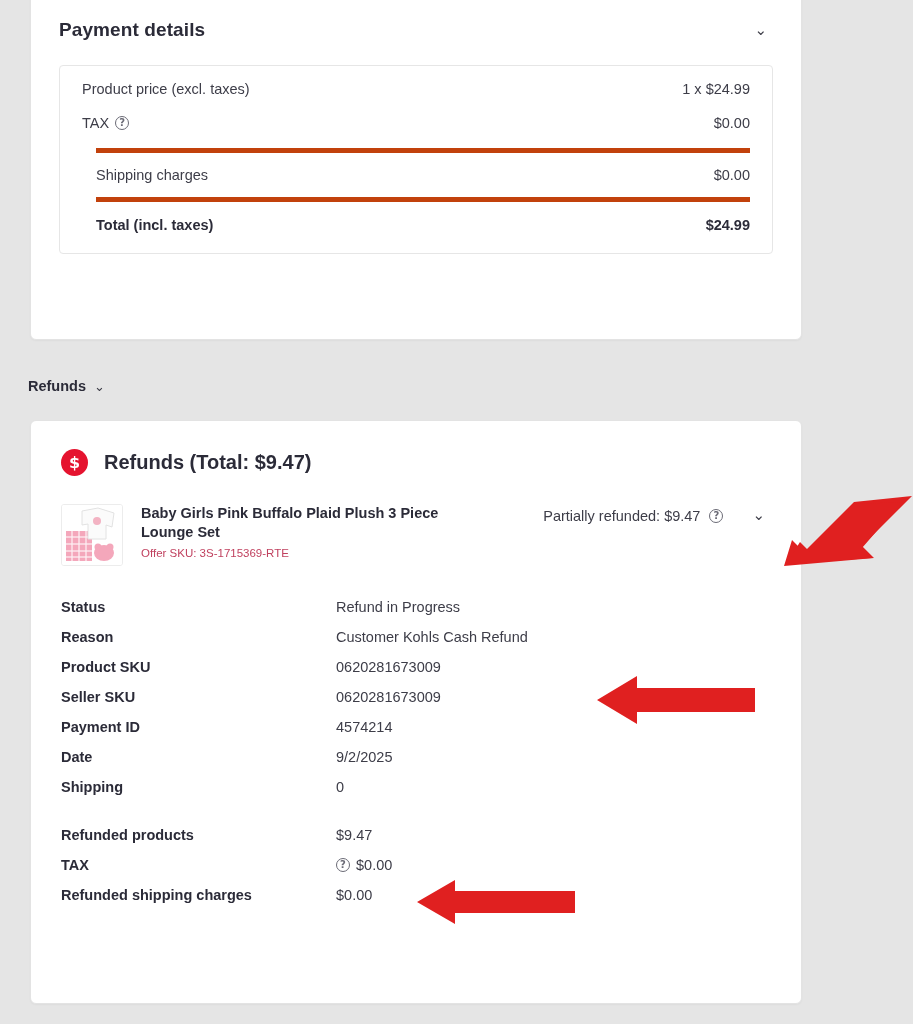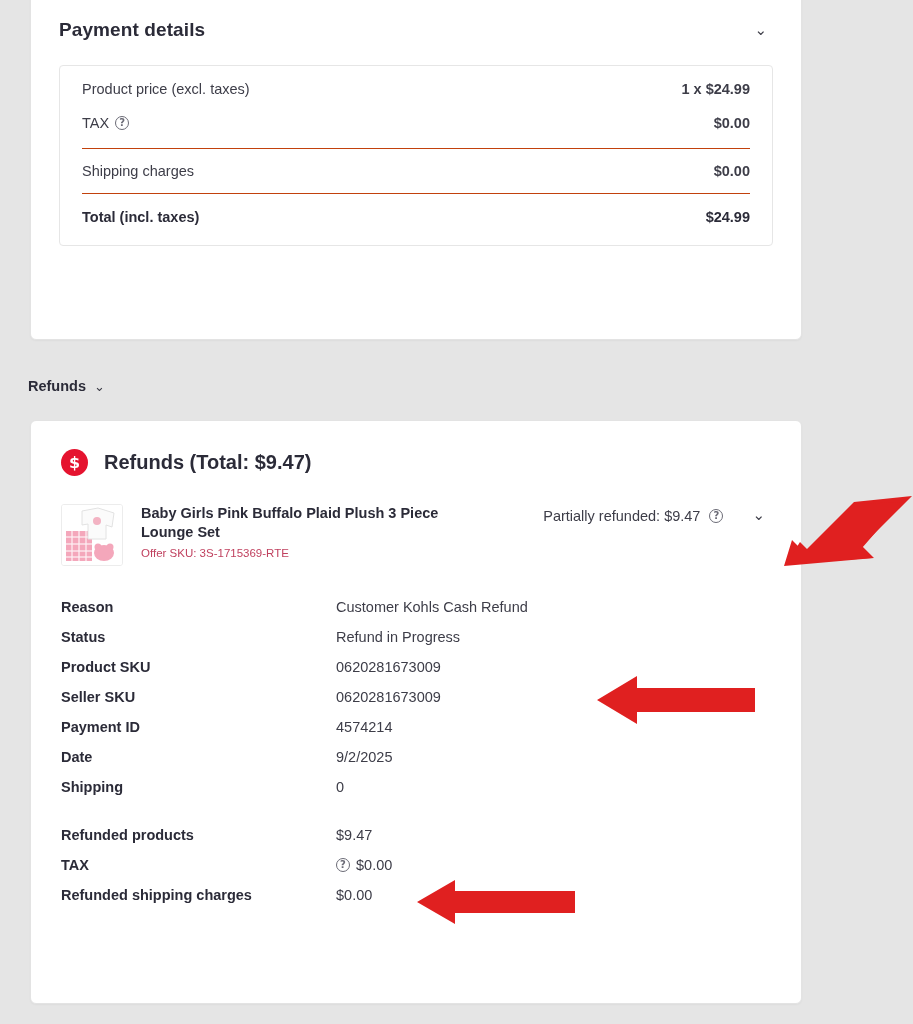--- a/index.html
+++ b/index.html
@@ -68,24 +68,25 @@
   }
   .line-row {
     display: flex;
     justify-content: space-between;
     align-items: center;
     font-size: 14.5px;
     color: #3d3d48;
     padding: 9px 0;
   }
   .line-row.sep-top {
-    border-top: 1px solid #c2410c;
+    border-top: 5px solid #c2410c;
+    margin-left: 14px;
   }
   .line-row .lbl { display: flex; align-items: center; gap: 6px; }
-  .line-row .val { color: #3d3d48; font-weight: bold; }
+  .line-row .val { color: #3d3d48; }
   .line-row.total .lbl,
   .line-row.total .val { font-weight: bold; color: #2b2b38; }
 
   .info-icon {
     display: inline-flex;
     align-items: center;
     justify-content: center;
     width: 14px; height: 14px;
     border-radius: 50%;
     border: 1.3px solid #6b6b76;
@@ -306,26 +307,26 @@
 
       <div class="item-right">
         <span class="status-text">Partially refunded: $9.47</span>
         <span class="info-icon">?</span>
         <span class="chevron" style="margin-left:14px;">⌄</span>
       </div>
     </div>
 
     <div class="details">
       <div class="det-row">
+        <span class="k">Status</span>
+        <span class="v">Refund in Progress</span>
+      </div>
+      <div class="det-row">
         <span class="k">Reason</span>
         <span class="v">Customer Kohls Cash Refund</span>
-      </div>
-      <div class="det-row">
-        <span class="k">Status</span>
-        <span class="v">Refund in Progress</span>
       </div>
       <div class="det-row">
         <span class="k">Product SKU</span>
         <span class="v">0620281673009</span>
       </div>
       <div class="det-row">
         <span class="k">Seller SKU</span>
         <span class="v">0620281673009</span>
       </div>
       <div class="det-row">

